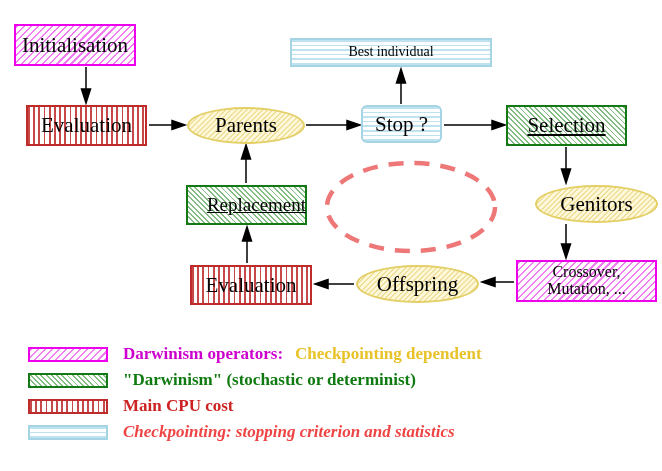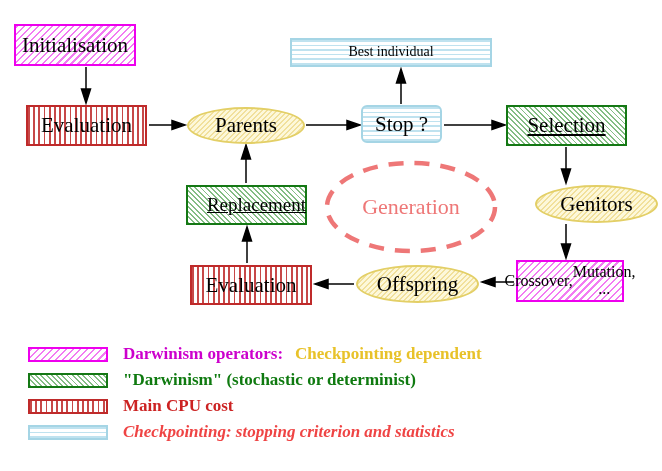--- a/index.html
+++ b/index.html
@@ -126,37 +126,34 @@
   </div>
 
   <div class="node hatch-green" style="left:506px;top:105px;width:121px;height:41px;">
     <span>Selection</span>
   </div>
 
   <div class="node hatch-green" style="left:186px;top:185px;width:121px;height:40px;font-size:19px;padding-left:20px;">
     <span>Replacement</span>
   </div>
 
-  <div class="generation-label" style="left:327px;top:192px;width:168px;height:30px;">
-    <span>Generation</span>
-  </div>
 
   <div class="node ellipse-yellow" style="left:535px;top:185px;width:123px;height:38px;">
     <span>Genitors</span>
   </div>
 
   <div class="node stripe-red" style="left:190px;top:265px;width:122px;height:40px;">
     <span>Evaluation</span>
   </div>
 
   <div class="node ellipse-yellow" style="left:356px;top:265px;width:123px;height:38px;">
     <span>Offspring</span>
   </div>
 
-  <div class="node hatch-magenta" style="left:516px;top:260px;width:108px;height:42px;font-size:16px;">
+  <div class="node hatch-magenta" style="left:516px;top:260px;width:141px;height:42px;font-size:16px;flex-direction:column;">
     <span>Crossover,</span>
     <span>Mutation, ...</span>
   </div>
 
   <div class="legend-row" style="left:28px;top:346px;">
     <span class="swatch hatch-magenta"></span>
     <span class="t-magenta">Darwinism operators:</span>
     <span class="t-yellow">Checkpointing dependent</span>
   </div>
 

